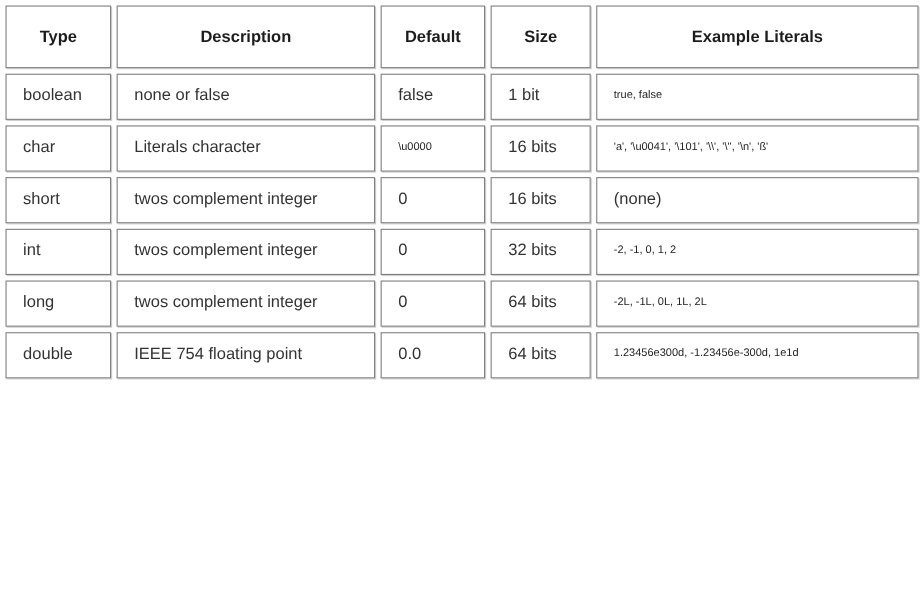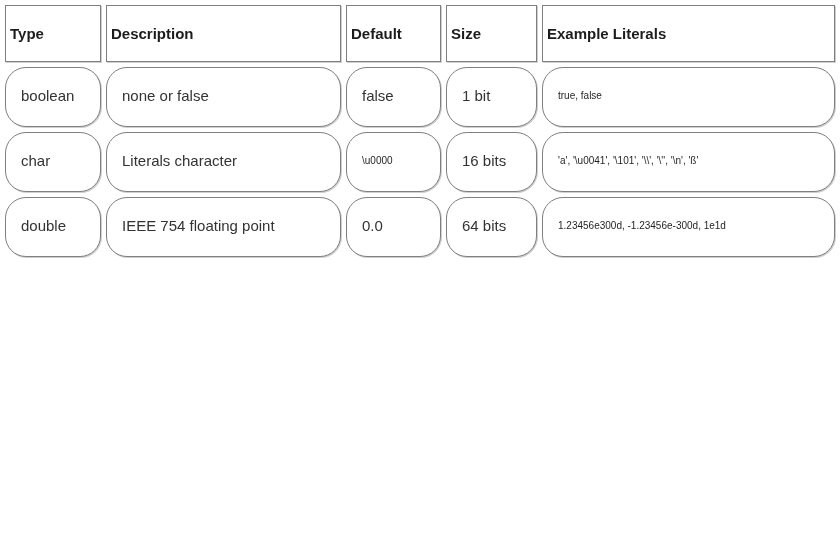--- a/index.html
+++ b/index.html
@@ -29,30 +29,29 @@
     background: #ffffff;
     overflow: hidden;
     white-space: nowrap;
     vertical-align: middle;
   }
   th {
     height: 57px;
     font-size: 15px;
     font-weight: bold;
     color: #1c1c1c;
-    text-align: left;
+    text-align: center;
     padding: 0 4px;
   }
   td {
-    height: 60px;
+    height: 42px;
     font-size: 15px;
     color: #333333;
     text-align: left;
     padding: 0 6px 4px 15px;
-    border-radius: 21px;
   }
   td.mono {
     font-family: Liberation Sans, sans-serif;
     font-size: 10px;
     color: #1f1f1f;
     letter-spacing: 0px;
   }
 </style>
 </head>
 <body>
@@ -83,20 +82,41 @@
         <td class="mono">true, false</td>
       </tr>
       <tr>
         <td>char</td>
         <td>Literals character</td>
         <td class="mono">\u0000</td>
         <td>16 bits</td>
         <td class="mono">'a', '\u0041', '\101', '\\', '\'', '\n', 'ß'</td>
       </tr>
       <tr>
+        <td>short</td>
+        <td>twos complement integer</td>
+        <td>0</td>
+        <td>16 bits</td>
+        <td>(none)</td>
+      </tr>
+      <tr>
+        <td>int</td>
+        <td>twos complement integer</td>
+        <td>0</td>
+        <td>32 bits</td>
+        <td class="mono">-2, -1, 0, 1, 2</td>
+      </tr>
+      <tr>
+        <td>long</td>
+        <td>twos complement integer</td>
+        <td>0</td>
+        <td>64 bits</td>
+        <td class="mono">-2L, -1L, 0L, 1L, 2L</td>
+      </tr>
+      <tr>
         <td>double</td>
         <td>IEEE 754 floating point</td>
         <td>0.0</td>
         <td>64 bits</td>
         <td class="mono">1.23456e300d, -1.23456e-300d, 1e1d</td>
       </tr>
     </tbody>
 </table>
 
 </body></html>

